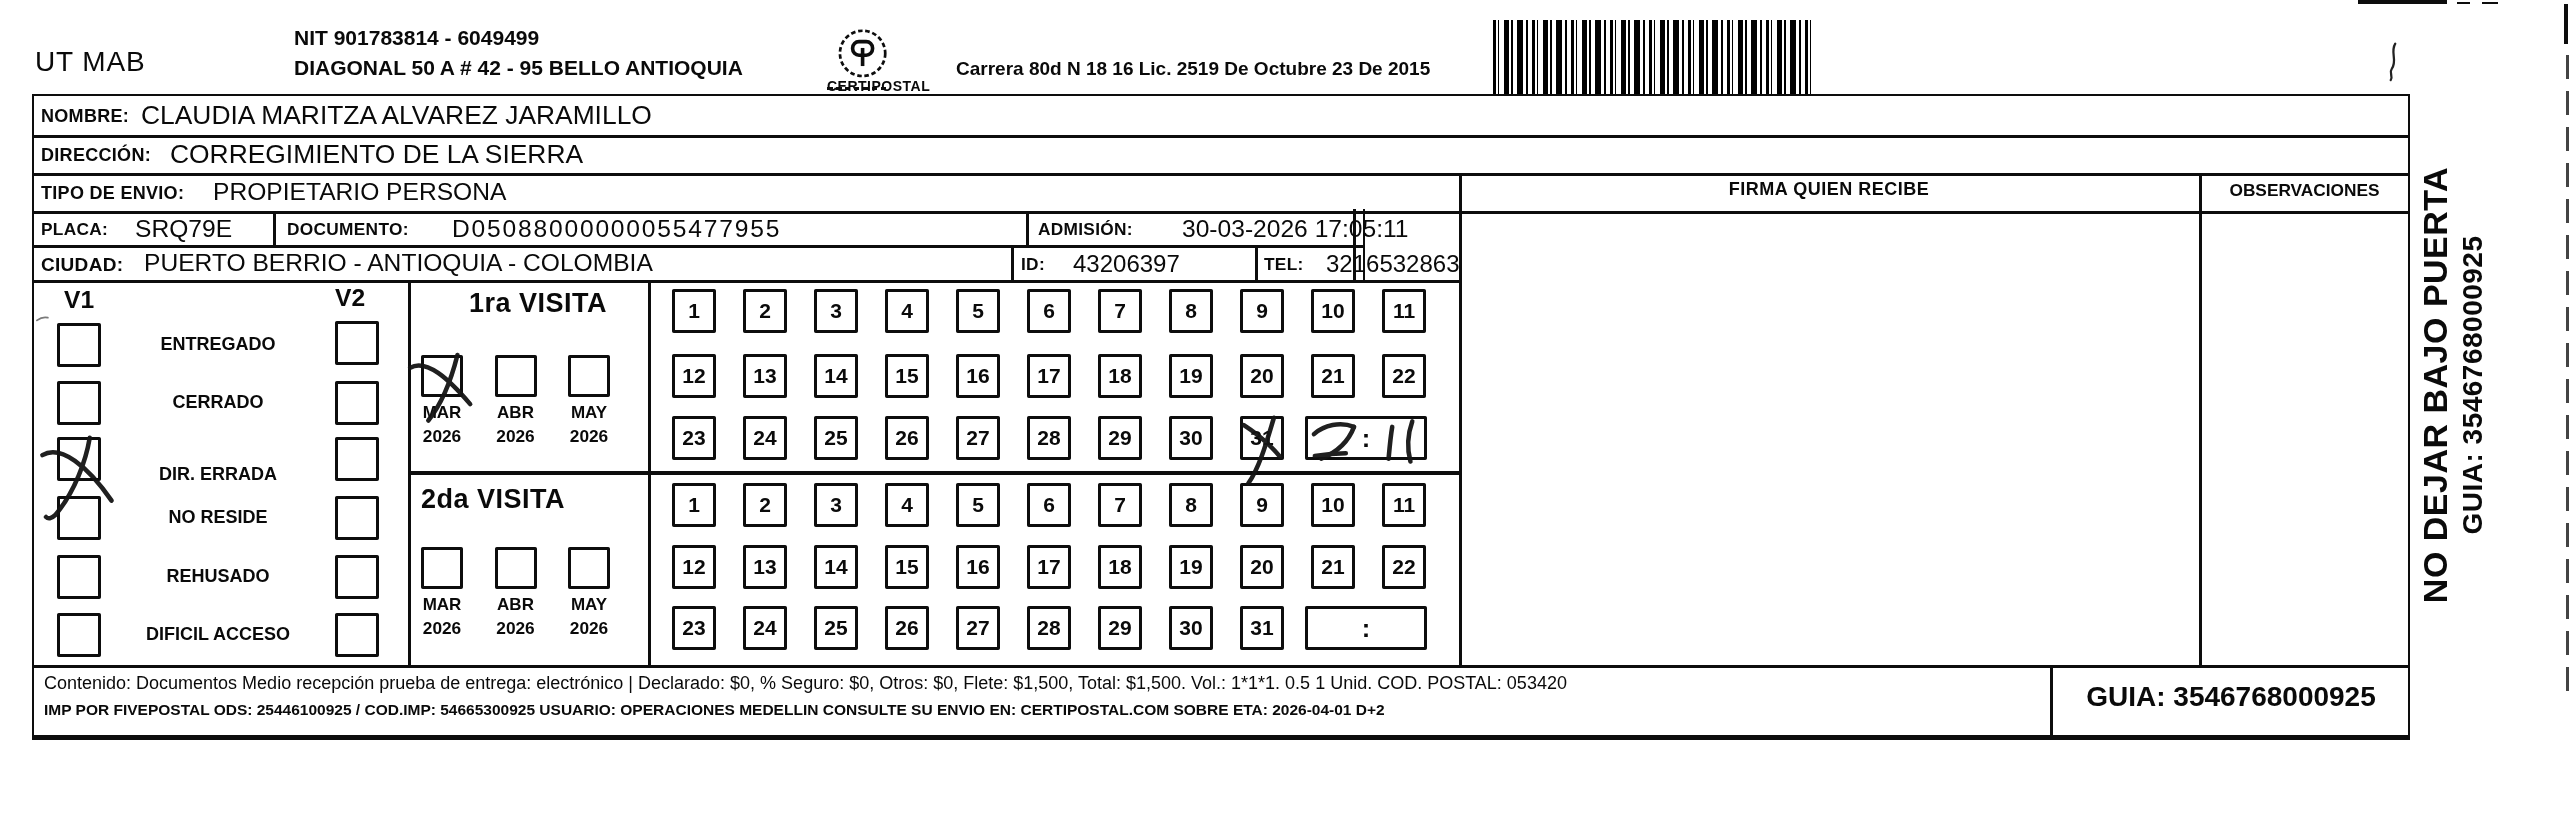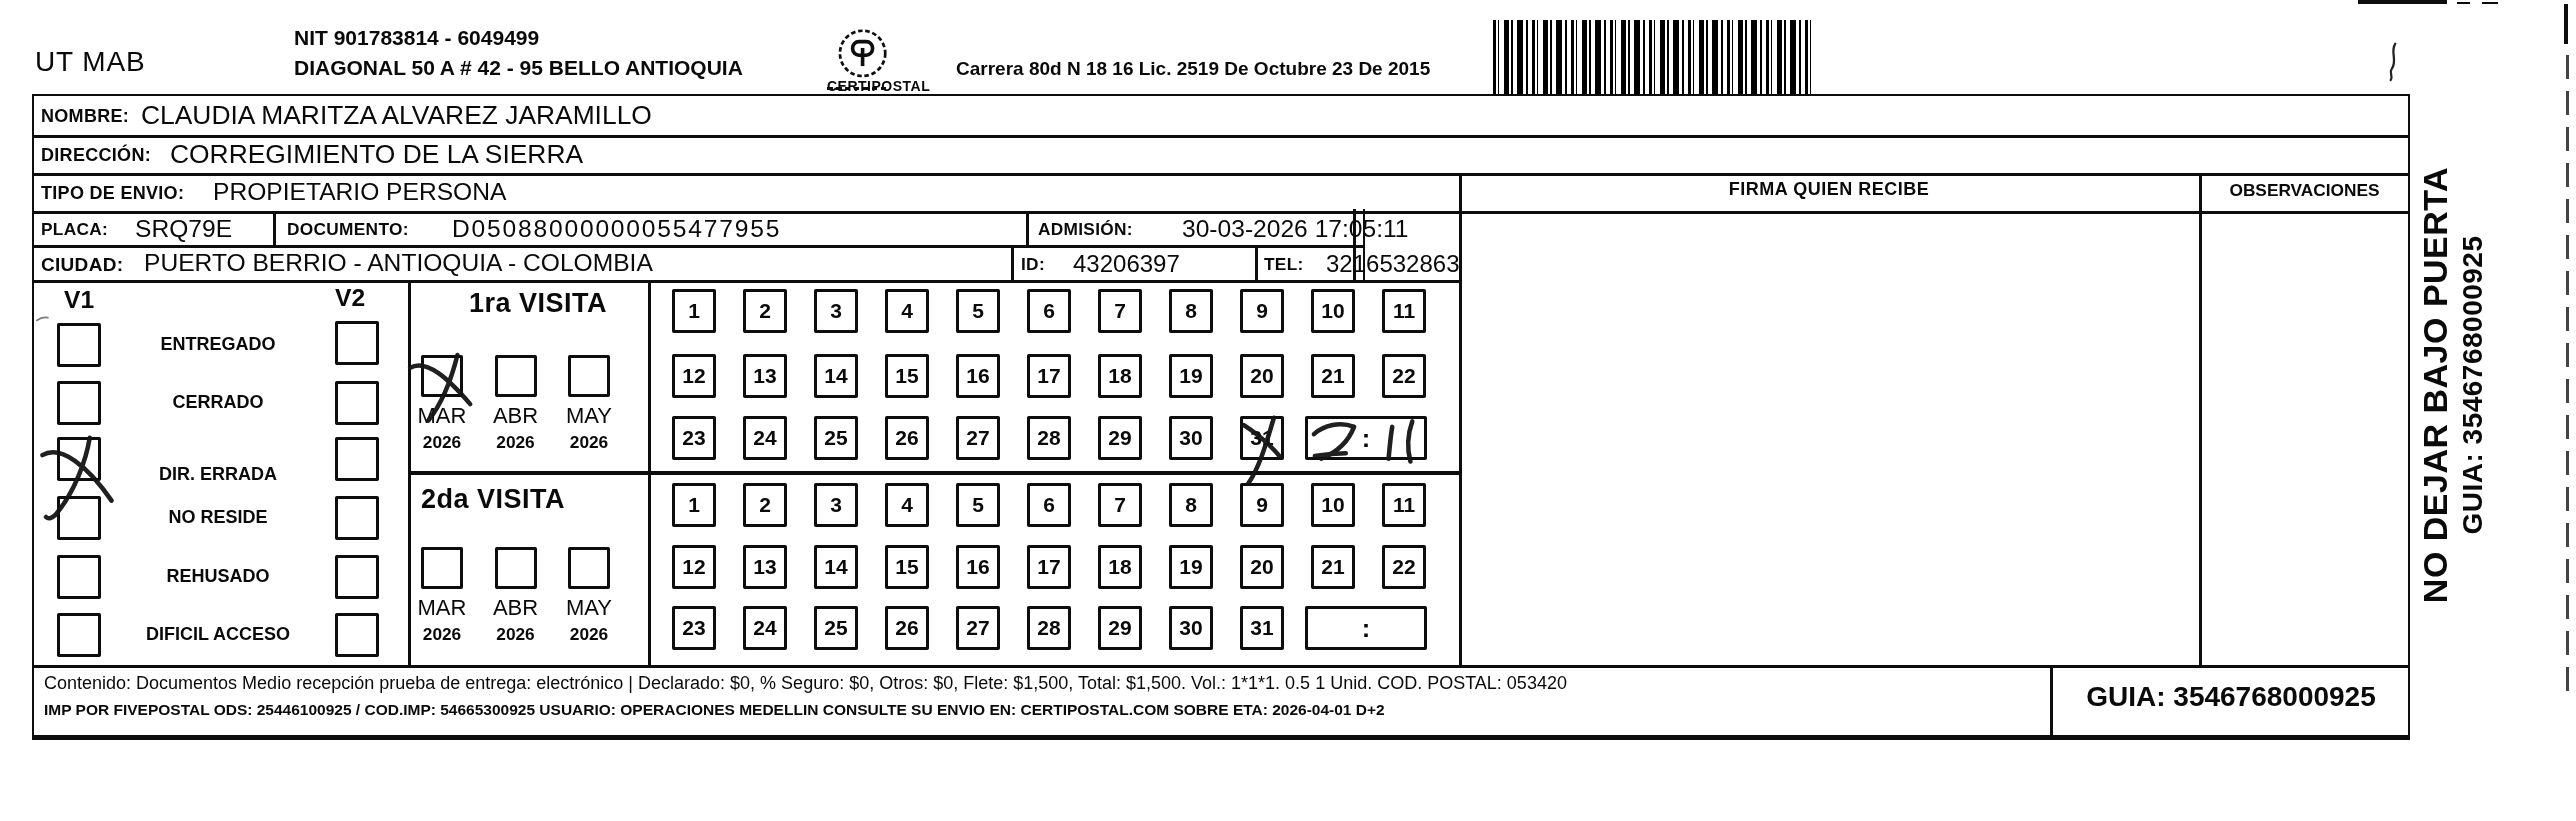--- a/index.html
+++ b/index.html
@@ -9,21 +9,21 @@
   .ln{position:absolute;background:#0d0d0d;}
   .lbl{font-weight:bold;letter-spacing:0.3px;}
   .val{font-weight:400;margin-left:24px;}
   
   #formbox{position:absolute;left:32px;top:94px;width:2378px;height:646px;
            border:2.7px solid #0d0d0d;border-bottom-width:5.5px;box-sizing:border-box;}
   
   .cbx{position:absolute;width:44px;height:44px;border:3.6px solid #0d0d0d;border-radius:1.8px;box-sizing:border-box;background:#fff;}
   .mgroup{display:flex;flex-direction:column;align-items:center;width:68px;}
   .mbox{width:42px;height:42px;border:3.6px solid #0d0d0d;border-radius:1.8px;box-sizing:border-box;}
-  .mname{font-weight:normal;font-size:22px;margin-top:6.4px;}
+  .mname{font-weight:bold;font-size:17px;margin-top:6.4px;}
   .myear{font-weight:bold;font-size:17.3px;margin-top:2.7px;}
   .monthrow{position:absolute;display:flex;gap:5.5px;}
   .dayrow{position:absolute;display:flex;gap:27px;}
   .day{width:44px;height:44px;border:3.6px solid #0d0d0d;border-radius:1.8px;box-sizing:border-box;
        display:flex;align-items:center;justify-content:center;font-size:21px;font-weight:bold;}
   .timebox{position:absolute;width:122px;height:44px;border:3.6px solid #0d0d0d;border-radius:1.8px;box-sizing:border-box;
        display:flex;align-items:center;justify-content:center;font-size:25.5px;font-weight:bold;}
   .vtitle{position:absolute;font-size:27px;font-weight:800;letter-spacing:0.5px;}
   .statlabel{position:absolute;left:107px;width:222px;text-align:center;font-size:18px;font-weight:bold;}
   .vhead{position:absolute;font-size:24.6px;font-weight:800;}

